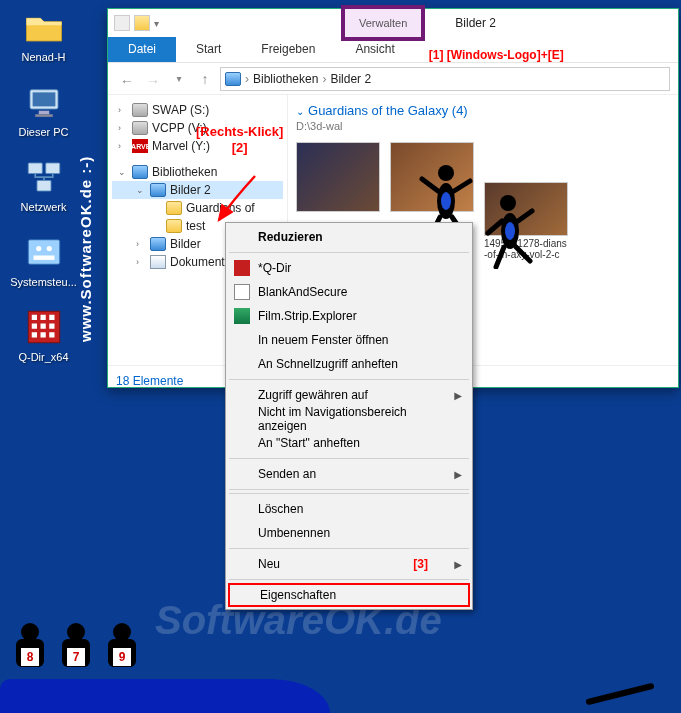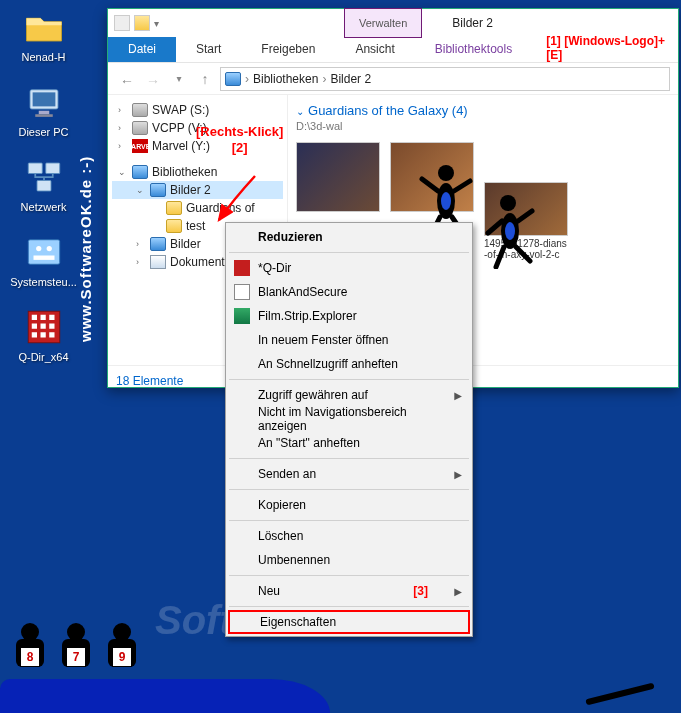--- a/index.html
+++ b/index.html
@@ -14,21 +14,21 @@
   
   .watermark { position: absolute; left: 77px; top: 12px; width: 20px; height: 330px; color: #fff; font-size: 15px; font-weight: bold; writing-mode: vertical-rl; transform: rotate(180deg); letter-spacing: 1px; }
   .watermark-bg { position: absolute; left: 155px; bottom: 70px; color: rgba(255,255,255,0.18); font-size: 40px; font-style: italic; font-weight: bold; }
 
   
   .explorer { position: absolute; left: 107px; top: 8px; width: 572px; height: 380px; background: #fff; border: 1px solid #4a6; border-color:#2a7; box-shadow: 0 4px 12px rgba(0,0,0,.4); }
   .titlebar { height: 28px; background: #fff; display: flex; align-items: center; }
   .title-qat { display:flex; align-items:center; gap:4px; padding-left:6px; }
   .title-qat .q { width:16px; height:16px; background:#eee; border:1px solid #ccc; }
   .title-caption-area { flex:1; display:flex; align-items:center; justify-content:center; gap:30px;}
-  .title-manage { font-size: 11px; color:#555; background:#f5e6fa; border:1px solid #701a75; padding:8px 14px; }
+  .title-manage { font-size: 11px; color:#555; background:#f5e6fa; border:4px solid #701a75; padding:8px 14px; }
   .title-caption { font-size:12px; color:#222; }
 
   .ribbon-tabs { height:26px; display:flex; align-items:flex-end; background:#fff; border-bottom:1px solid #e5e5e5;}
   .rtab { font-size:12px; padding:5px 20px 6px; color:#333; cursor:pointer; }
   .rtab.file { background:#1979ca; color:#fff; }
   .rtab.tool { color:#7a3fa0; }
   .annotation-1 { color:#f00; font-size:12px; font-weight:bold; padding-left:14px; }
 
   .addr-row { height:32px; display:flex; align-items:center; gap:4px; padding:0 8px; border-bottom:1px solid #eee;}
   .navbtn { width:22px; height:22px; display:flex; align-items:center; justify-content:center; color:#888; font-size:14px; cursor:pointer;}
@@ -176,21 +176,20 @@
       <div class="title-manage">Verwalten</div>
       <div class="title-caption">Bilder 2</div>
     </div>
   </div>
 
   <div class="ribbon-tabs">
     <div class="rtab file">Datei</div>
     <div class="rtab">Start</div>
     <div class="rtab">Freigeben</div>
     <div class="rtab">Ansicht</div>
-    <div class="rtab tool">Bibliothektools</div>
     <div class="annotation-1">[1] [Windows-Logo]+[E]</div>
   </div>
 
   <div class="addr-row">
     <div class="navbtn">←</div>
     <div class="navbtn" style="color:#ccc;">→</div>
     <div class="navbtn" style="font-size:10px;">▾</div>
     <div class="navbtn">↑</div>
     <div class="addr-bar">
       <span class="ic ico-lib" style="width:16px;height:14px;display:inline-block;"></span>
@@ -340,23 +339,20 @@
     </div>
     <div class="ctx-item">
       <span>An "Start" anheften</span>
     </div>
     <div class="ctx-sep"></div>
     <div class="ctx-item">
       <span>Senden an</span>
       <span class="sub">▶</span>
     </div>
     <div class="ctx-sep"></div>
-    <div class="ctx-item">
-      <span>Kopieren</span>
-    </div>
     <div class="ctx-sep"></div>
     <div class="ctx-item">
       <span>Löschen</span>
     </div>
     <div class="ctx-item">
       <span>Umbenennen</span>
     </div>
     <div class="ctx-sep"></div>
     <div class="ctx-item">
       <span>Neu</span>

